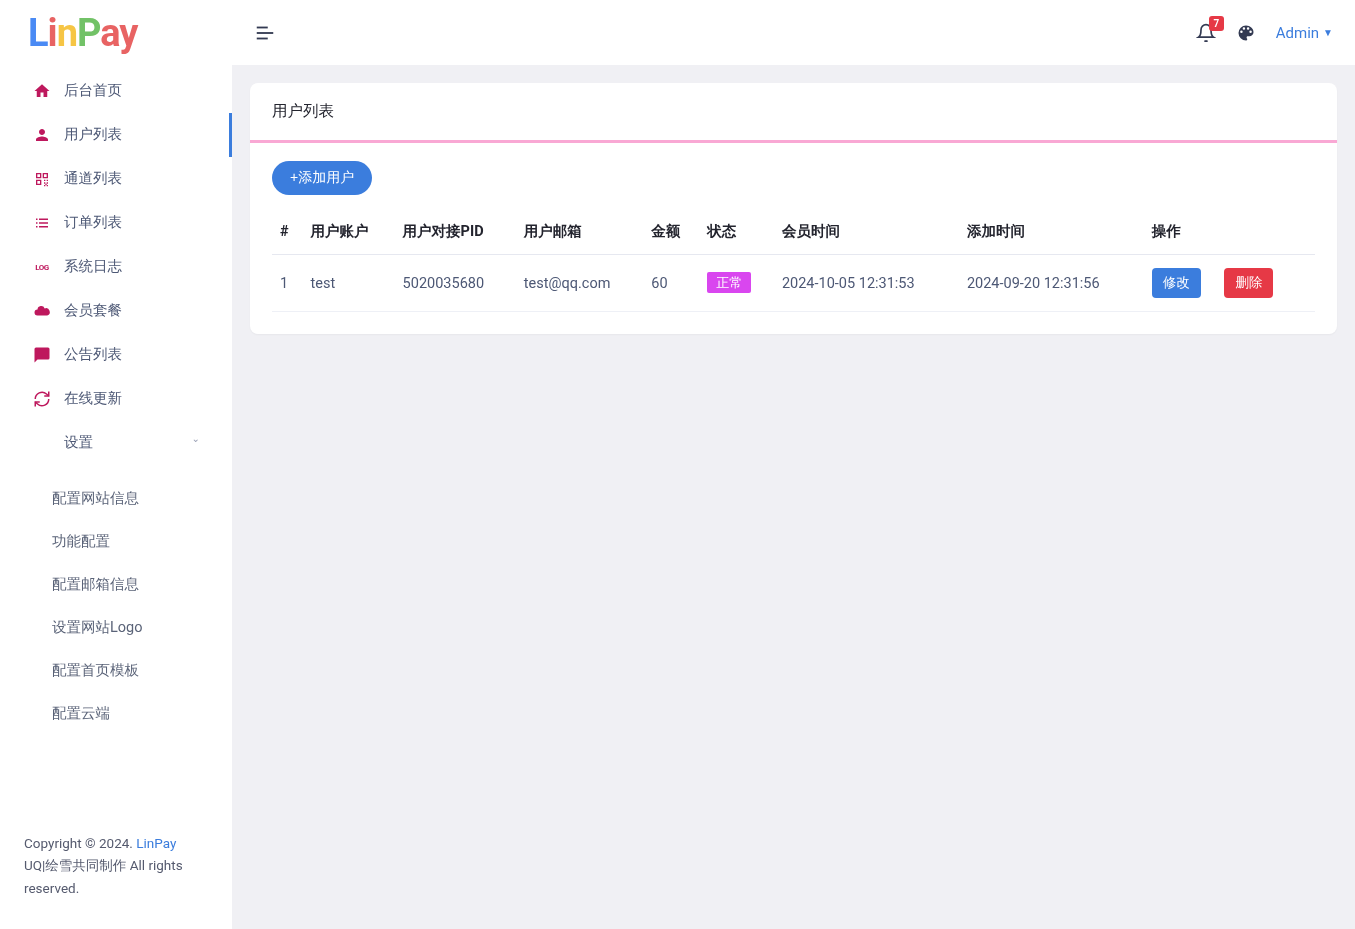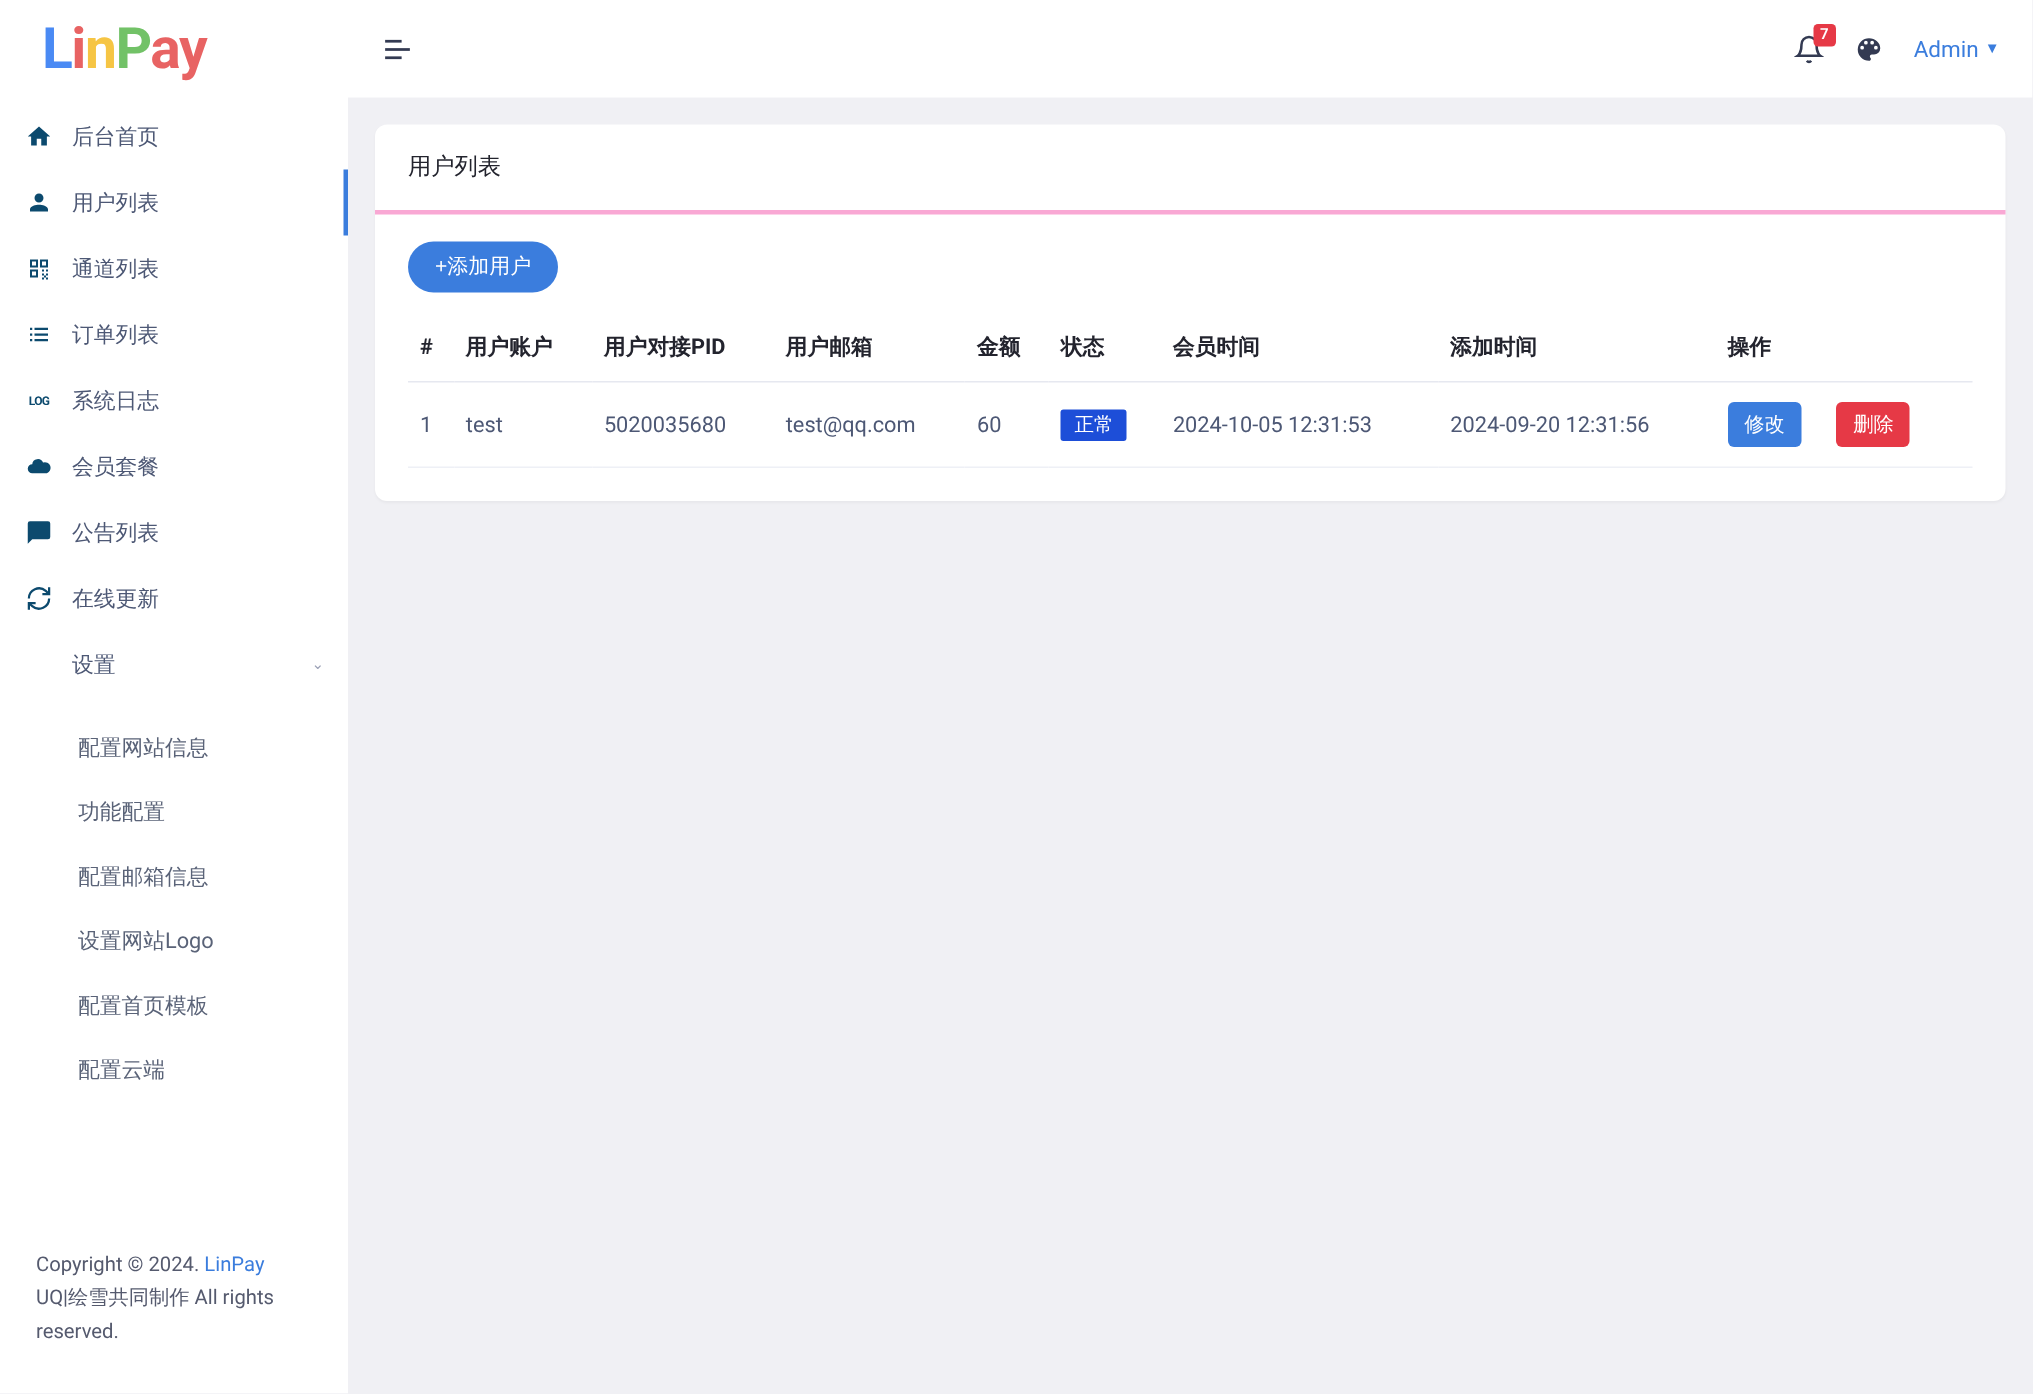--- a/index.html
+++ b/index.html
@@ -10,23 +10,23 @@
 .sidebar { width: 232px; background: #fff; display: flex; flex-direction: column; position: relative; }
 .logo-wrap { height: 65px; display: flex; align-items: center; padding: 0 28px; }
 .logo { font-size: 38px; font-weight: 700; letter-spacing: -1px; }
 .logo .l1 { color: #4a8af4; }
 .logo .l2 { color: #e86363; }
 .logo .l3 { color: #f6c544; }
 .logo .l4 { color: #72c267; }
 .logo .l5 { color: #e86363; }
 .logo .l6 { color: #e86363; }
 .nav { flex: 1; overflow-y: auto; padding: 4px 0; }
-.nav-item { display: flex; align-items: center; padding: 12px 16px; color: #4d5875; cursor: pointer; position: relative; }
+.nav-item { display: flex; align-items: flex-start; padding: 12px 32px; color: #4d5875; cursor: pointer; position: relative; }
 .nav-item.active { border-right: 3px solid #3b7ddd; }
-.nav-icon { width: 20px; height: 20px; display: inline-flex; align-items: center; justify-content: center; margin-right: 12px; color: #0c4a6e; flex-shrink: 0; }
+.nav-icon { width: 20px; height: 20px; display: inline-flex; align-items: center; justify-content: center; margin-right: 12px; color: #be185d; flex-shrink: 0; }
 .nav-label { flex: 1; font-size: 14.5px; }
 .nav-log { font-size: 8px; font-weight: 700; letter-spacing: -0.5px; }
 .nav-chev { font-size: 10px; color: #9aa0b5; }
 .nav-item.sub { padding-left: 52px; font-size: 14px; }
 .nav-item.sub .nav-label { color: #5a6378; }
 .nav-sep { height: 12px; }
 .sidebar-footer { padding: 18px 24px 30px; font-size: 13.5px; color: #555a6e; line-height: 1.65; border-top: 1px solid rgba(0,0,0,0); }
 .sidebar-footer a { color: #3b7ddd; text-decoration: none; }
 
 
@@ -47,21 +47,21 @@
 .card-body { padding: 0 22px 22px; border-top: 3px solid #f9a8d4; padding-top: 18px; }
 .btn { display: inline-flex; align-items: center; padding: 8px 18px; border-radius: 20px; font-size: 14px; cursor: pointer; border: none; }
 .btn-primary { background: #3b7ddd; color: #fff; }
 .btn-sm { padding: 6px 11px; border-radius: 4px; font-size: 13.5px; }
 .btn-danger { background: #e63946; color: #fff; }
 
 table { width: 100%; border-collapse: collapse; margin-top: 14px; }
 th, td { text-align: left; padding: 13px 8px; font-size: 14.5px; }
 th { color: #23242e; font-weight: 700; border-bottom: 1px solid #e6e8f0; }
 td { border-bottom: 1px solid #eef0f6; color: #4d5875; }
-.status-badge { background: #1d4ed8; color: #fff; padding: 3px 9px; font-size: 13px; border-radius: 2px; }
+.status-badge { background: #d946ef; color: #fff; padding: 3px 9px; font-size: 13px; border-radius: 2px; }
 .action-cell .btn-sm:first-child { margin-right: 20px; }
 </style>
 </head>
 <body>
 
 <div class="app">
   <aside class="sidebar">
     <div class="logo-wrap">
       <span class="logo" aria-hidden="true"><span class="l1">L</span><span class="l2">i</span><span class="l3">n</span><span class="l4">P</span><span class="l5">a</span><span class="l6">y</span></span>
     </div>

